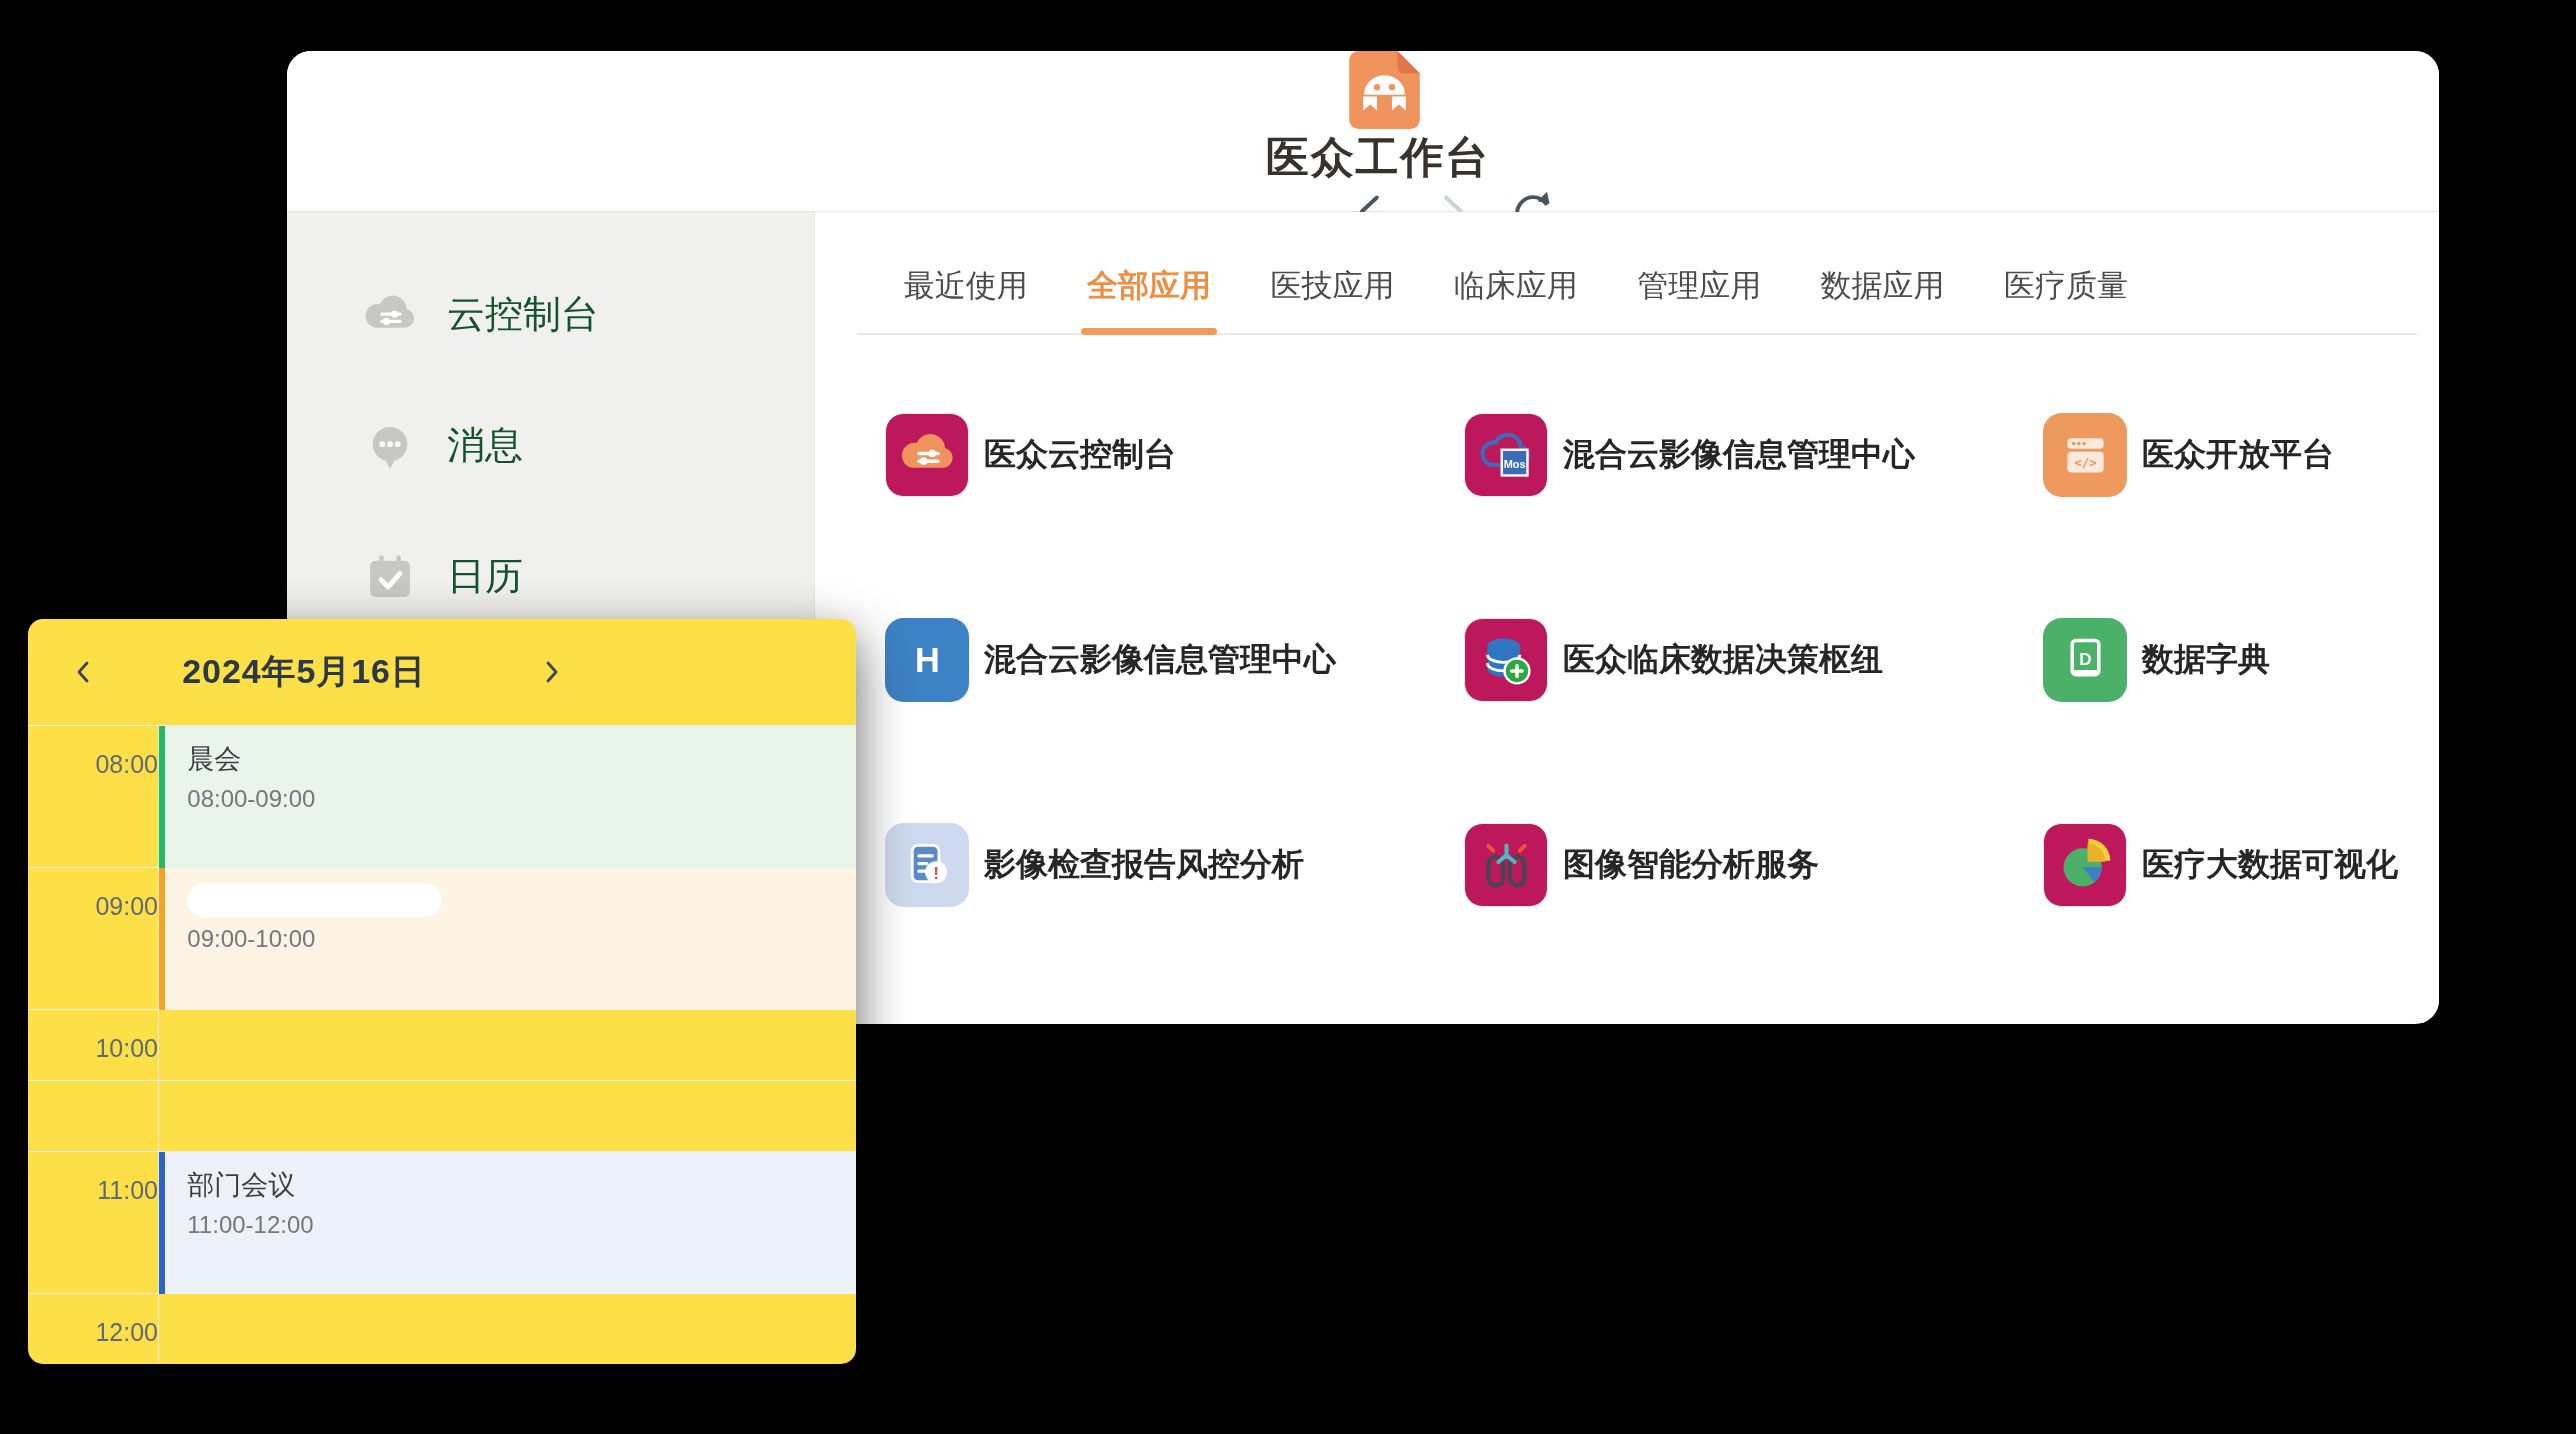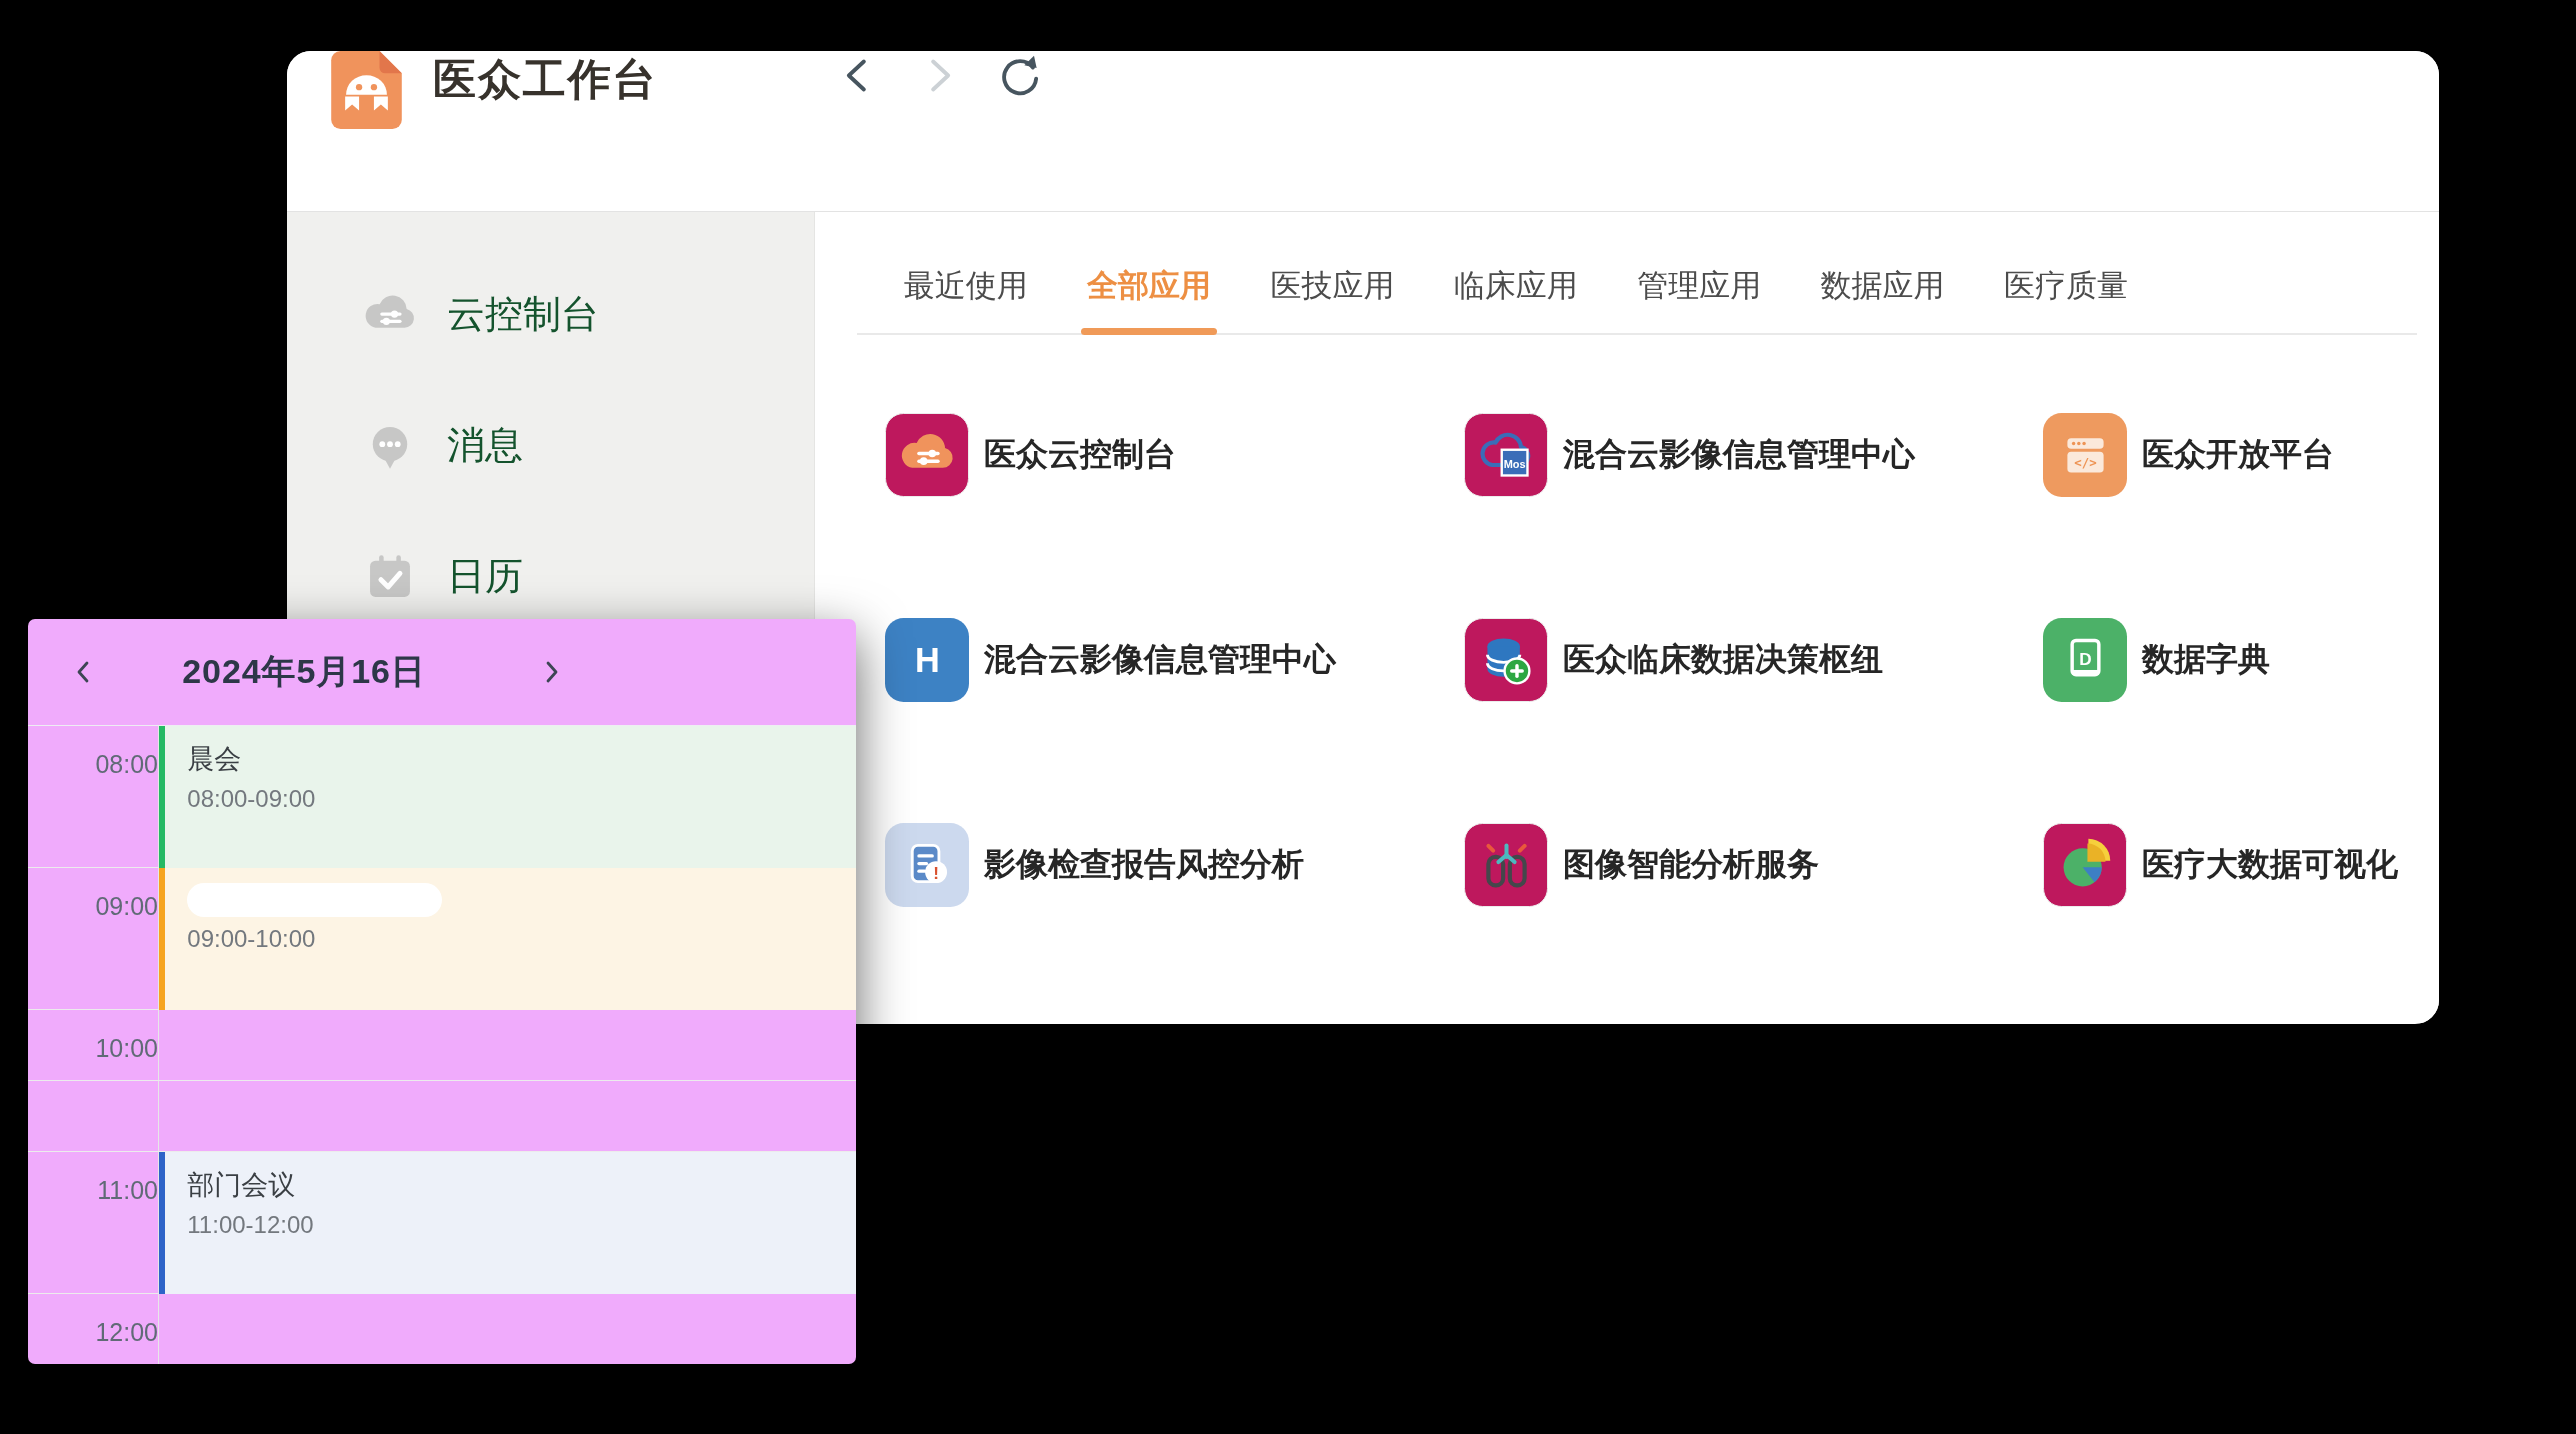--- a/index.html
+++ b/index.html
@@ -10,22 +10,23 @@
   }
   svg{display:block;}
 
   
   .main-window{
     position:absolute;left:287px;top:51px;width:2152px;height:973px;
     background:#fff;border-radius:24px;overflow:hidden;
     box-shadow:0 22.3px 65px rgba(0,0,0,.55);
   }
   .app-header{
-    height:160px;display:flex;align-items:flex-start;background:#fff;
+    height:160px;display:flex;align-items:center;background:#fff;
     border-bottom:1.9px solid #e3e3e3;
+    flex-direction:column;
   }
   .logo{width:73px;height:78px;margin-left:43px;flex:0 0 auto;}
   .logo svg{width:100%;height:100%;}
   .app-title{font-size:43px;font-weight:bold;color:#37322c;margin-left:30px;letter-spacing:1.9px;white-space:nowrap;}
   .nav-controls{display:flex;align-items:center;margin-left:177px;gap:32px;}
   .nav-btn{width:48px;height:48px;display:flex;align-items:center;justify-content:center;cursor:pointer;}
   .nav-btn svg{width:43px;height:43px;}
   .nav-back{color:#47555f;}
   .nav-forward{color:#ccd1d5;}
   .nav-refresh{color:#47555f;}
@@ -54,21 +55,21 @@
   .app-grid{display:grid;grid-template-columns:579px 579px 1fr;padding-left:70px;margin-top:78px;row-gap:121px;}
   .app-item{display:flex;align-items:center;height:84px;cursor:pointer;}
   .app-tile{width:84px;height:84px;border-radius:18.6px;display:flex;align-items:center;justify-content:center;flex:0 0 auto;box-sizing:border-box;}
   .app-tile.plain{background:#be185d;border:1.9px solid #ececec;}
   .app-tile svg{width:61px;height:61px;}
   .app-label{margin-left:15px;font-size:32px;color:#262626;font-weight:600;white-space:nowrap;}
 
   
   .calendar-panel{
     position:absolute;left:28px;top:619px;width:828px;height:745px;
-    background:#f0abfc;border-radius:7px;overflow:hidden;
+    background:#fde047;border-radius:15px;overflow:hidden;
     box-shadow:0 17px 51px rgba(0,0,0,.6);
   }
   .cal-header{height:106px;display:flex;align-items:center;border-bottom:1.9px solid #edeef2;}
   .cal-nav{width:41px;height:41px;display:flex;align-items:center;justify-content:center;cursor:pointer;}
   .cal-nav svg{width:32px;height:32px;}
   .cal-prev{margin-left:35px;}
   .cal-next{margin-left:26px;}
   .cal-date{width:400px;text-align:center;font-size:34px;font-weight:600;color:#2d3748;letter-spacing:0.9px;}
 
   .cal-body{position:relative;}

